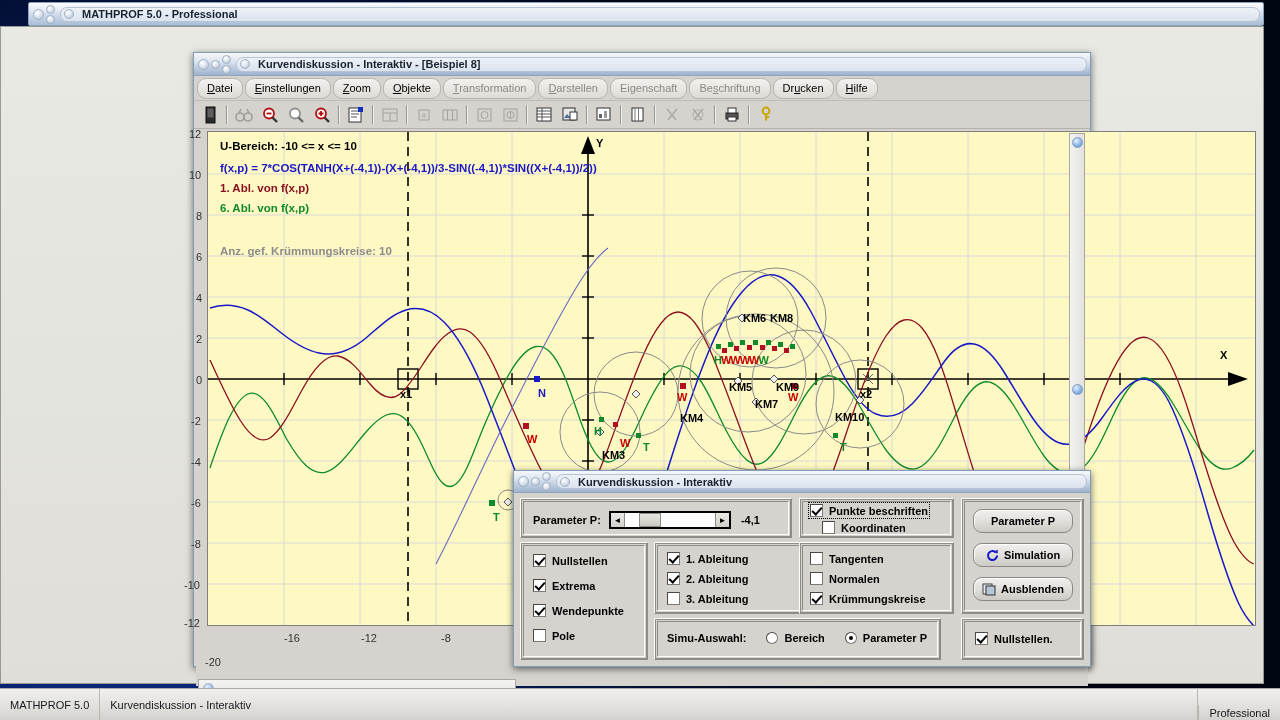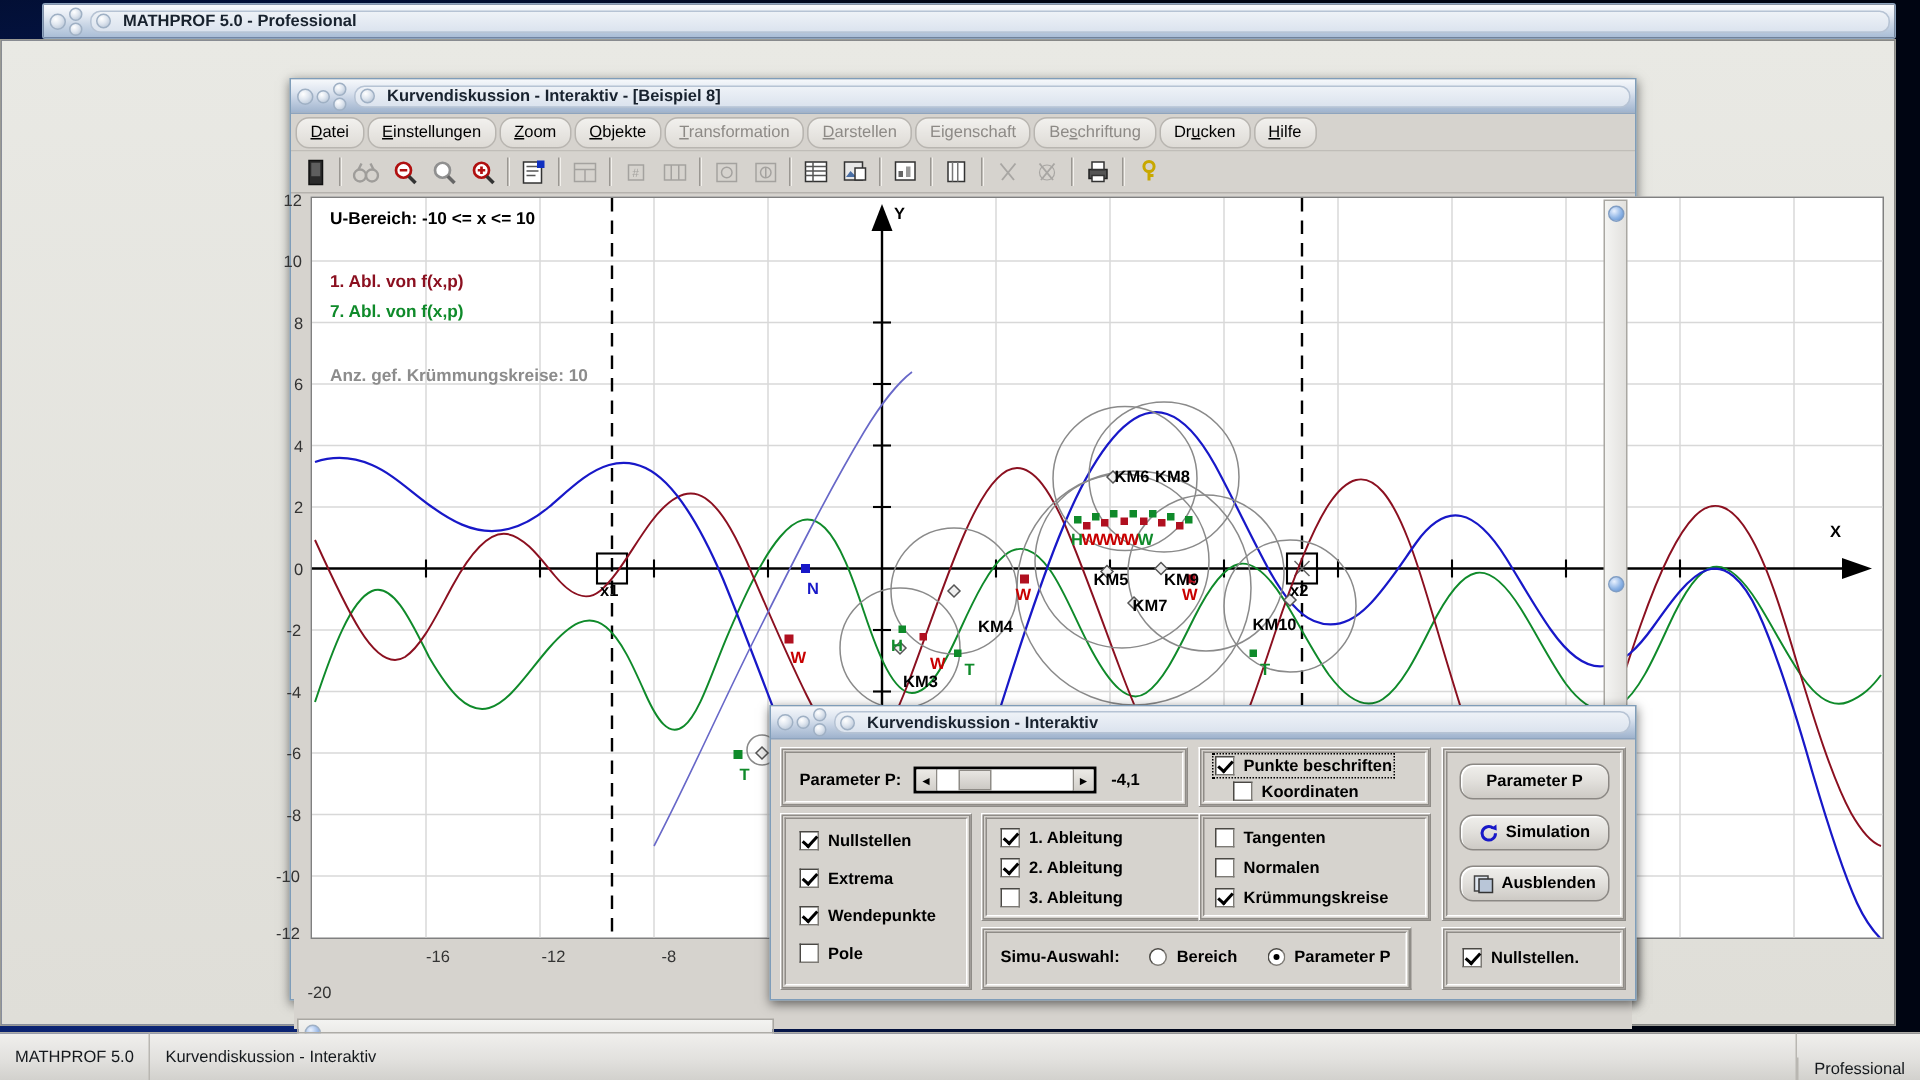--- a/index.html
+++ b/index.html
@@ -96,21 +96,21 @@
   .tb-sep { width:2px; height:19px; margin:0 3px;
     border-left:1px solid #9a9792; border-right:1px solid #f2f0ec; }
 
   
   #graph-wrap {
     position:absolute; left:2px; top:78px; width:892px; height:555px;
     background:#d6d3ce;
   }
   #plot {
     position:absolute; left:11px; top:0px; width:1049px; height:495px;
-    background:#ffffff; border:1px solid #808080;
+    background:#fef9c3; border:1px solid #808080;
     overflow:hidden;
   }
   #vscroll {
     position:absolute; right:3px; top:2px; width:16px; height:492px;
     background:linear-gradient(90deg,#f4f4f2,#e2e1de);
     border:1px solid #a9a7a2;
   }
   .vs-thumb {
     position:absolute; left:2px; width:11px; height:11px; border-radius:50%;
     background:radial-gradient(circle at 35% 30%,#eaf2ff,#8fb5e6 55%,#5b8dd0 100%);
@@ -550,39 +550,40 @@
             <rect x="315" y="291" width="6" height="6"></rect>
           </g>
           <g fill="#1818c8">
             <rect x="326" y="244" width="6" height="6"></rect>
           </g>
         </g>
       </svg>
 
       
       <div class="eq" style="left:12px; top:8px; color:#000;">U-Bereich: -10 &lt;= x &lt;= 10</div>
+      <div class="eq" style="left:12px; top:30px; color:#1818c8;">f(x,p) = 7*COS(TANH(X+(-4,1))-(X+(-4,1))/3-SIN((-4,1))*SIN((X+(-4,1))/2))</div>
       <div class="eq" style="left:12px; top:50px; color:#8b1020;">1. Abl. von f(x,p)</div>
-      <div class="eq" style="left:12px; top:70px; color:#0f8a2a;">7. Abl. von f(x,p)</div>
+      <div class="eq" style="left:12px; top:70px; color:#0f8a2a;">6. Abl. von f(x,p)</div>
       <div class="eq" style="left:12px; top:113px; color:#8c8c8c; font-weight:bold;">Anz. gef. Krümmungskreise: 10</div>
 
       
       <div class="pt-lbl" style="left:388px; top:5px;">Y</div>
       <div class="pt-lbl" style="left:1012px; top:217px;">X</div>
 
       
       <div class="pt-lbl" style="left:192px; top:256px;">x1</div>
       <div class="pt-lbl" style="left:652px; top:256px;">x2</div>
 
       
       <div class="pt-lbl" style="left:535px; top:180px;">KM6</div>
       <div class="pt-lbl" style="left:562px; top:180px;">KM8</div>
       <div class="pt-lbl" style="left:521px; top:249px;">KM5</div>
       <div class="pt-lbl" style="left:568px; top:249px;">KM9</div>
       <div class="pt-lbl" style="left:547px; top:266px;">KM7</div>
-      <div class="pt-lbl" style="left:444px; top:280px;">KM4</div>
+      <div class="pt-lbl" style="left:472px; top:280px;">KM4</div>
       <div class="pt-lbl" style="left:627px; top:279px;">KM10</div>
       <div class="pt-lbl" style="left:394px; top:317px;">KM3</div>
       <div class="pt-lbl" style="left:299px; top:493px;">KM</div>
 
       
       <div class="pt-lbl" style="left:386px; top:293px; color:#0f8a2a;">H</div>
       <div class="pt-lbl" style="left:412px; top:305px; color:#c80000;">W</div>
       <div class="pt-lbl" style="left:435px; top:309px; color:#0f8a2a;">T</div>
       <div class="pt-lbl" style="left:632px; top:309px; color:#0f8a2a;">T</div>
       <div class="pt-lbl" style="left:469px; top:259px; color:#c80000;">W</div>

